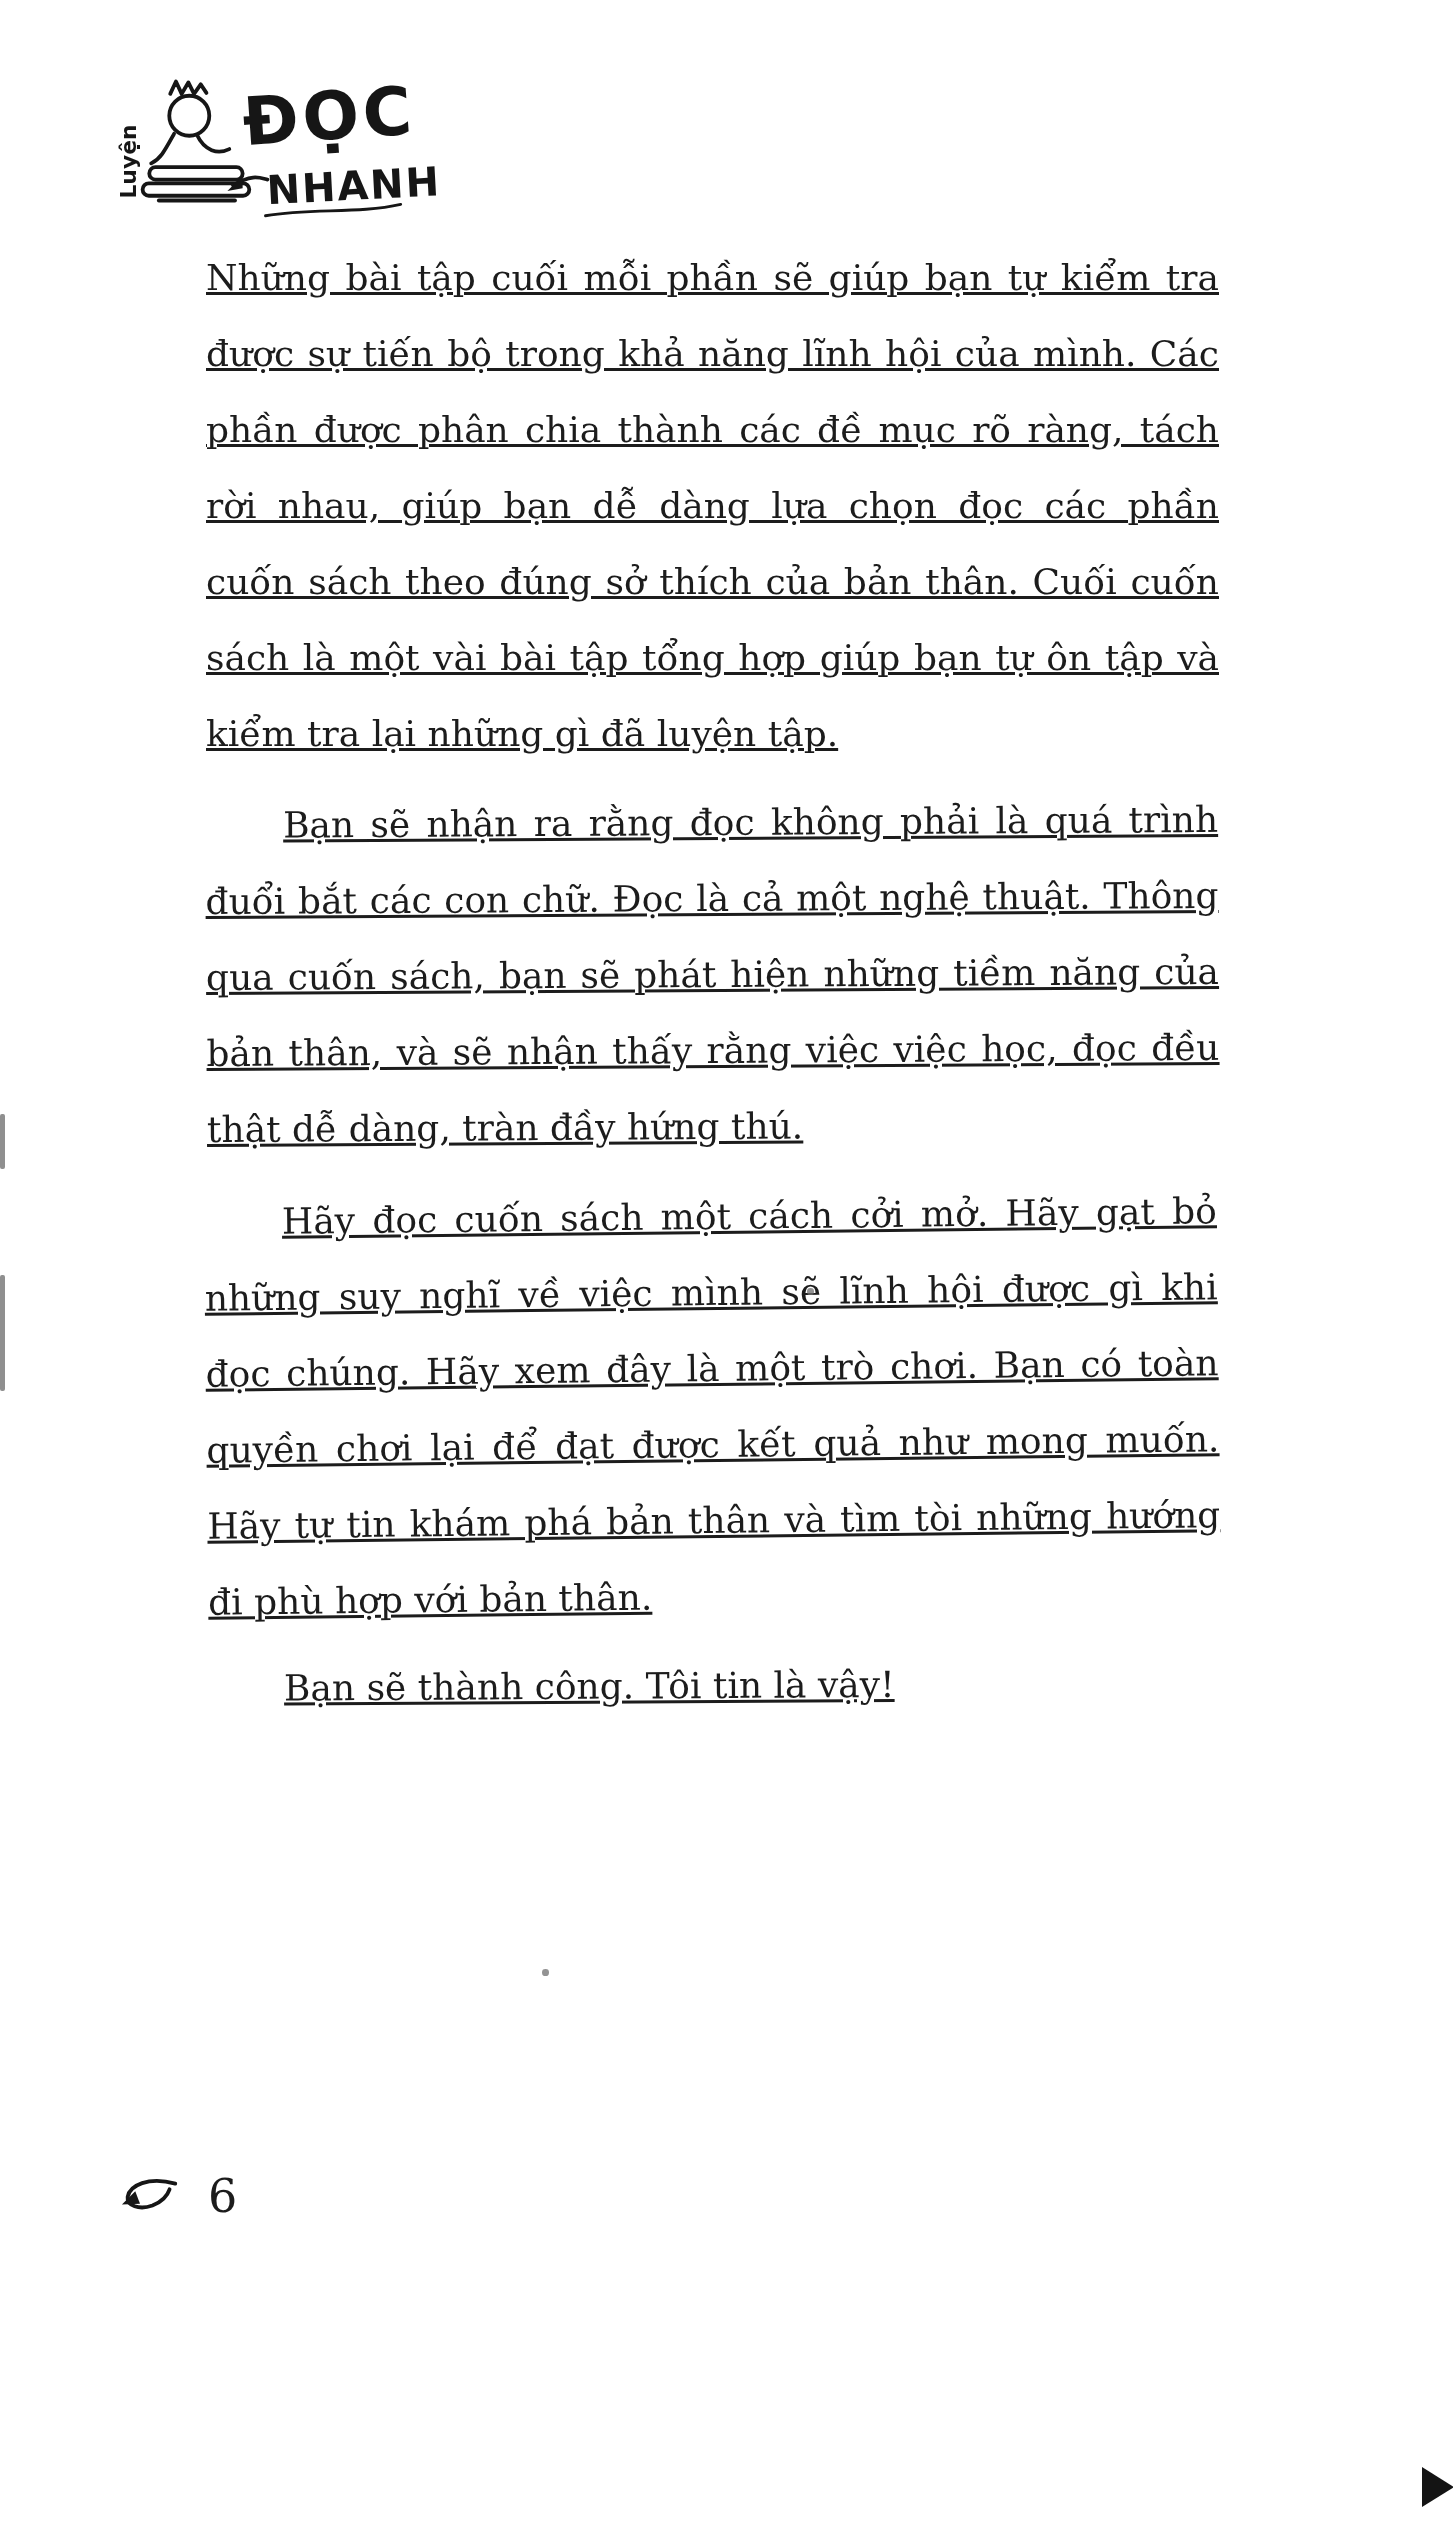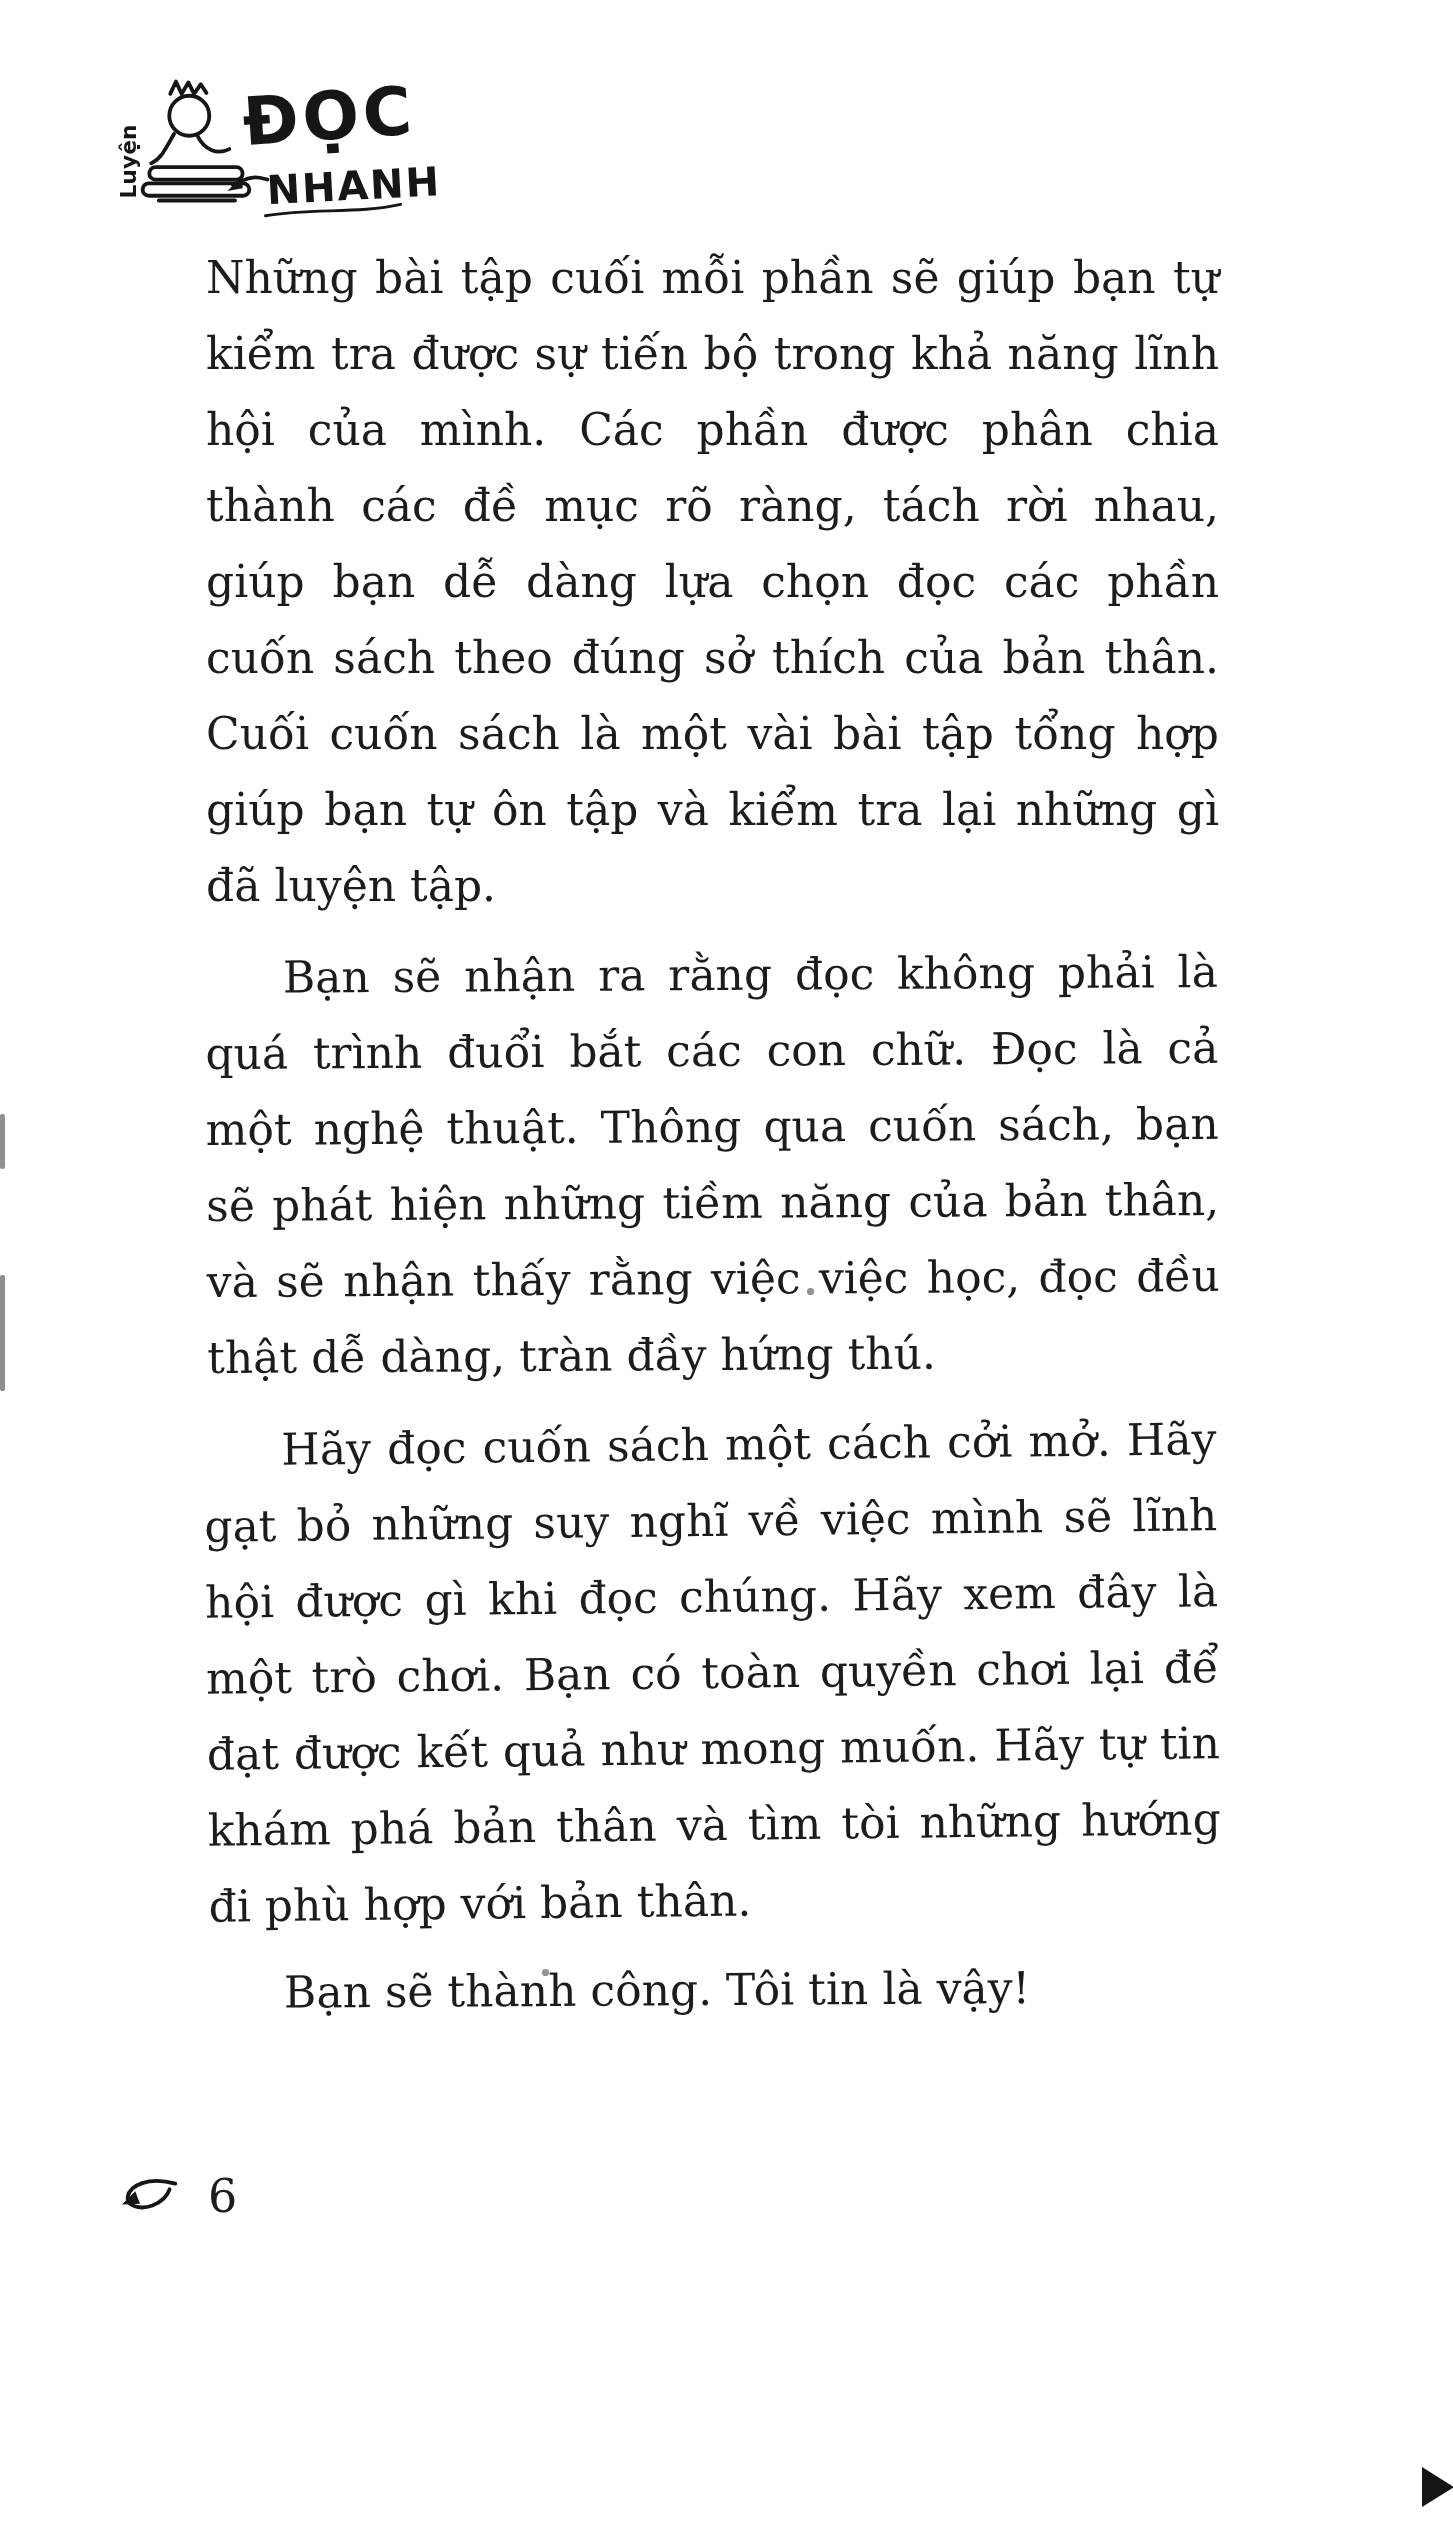--- a/index.html
+++ b/index.html
@@ -20,24 +20,25 @@
     width:324px;
     height:160px;
   }
   .logo svg text{font-family:"DejaVu Sans", sans-serif;}
   
   .text-block{
     position:absolute;
     left:206px;
     top:240px;
     width:1013px;
-    font-size:44px;
+    font-size:36px;
     line-height:76px;
     text-align:justify;
     color:#1c1c1c;
+    text-decoration:underline;
   }
   .text-block p{margin:0 0 13.4px 0;}
   .text-block p.indent{text-indent:78px;}
   .tilt-a{transform:rotate(-0.35deg);}
   .tilt-b{transform:rotate(-0.65deg);}
   .tilt-c{transform:rotate(-0.35deg);}
   
   .footer{
     position:absolute;
     left:120px;

